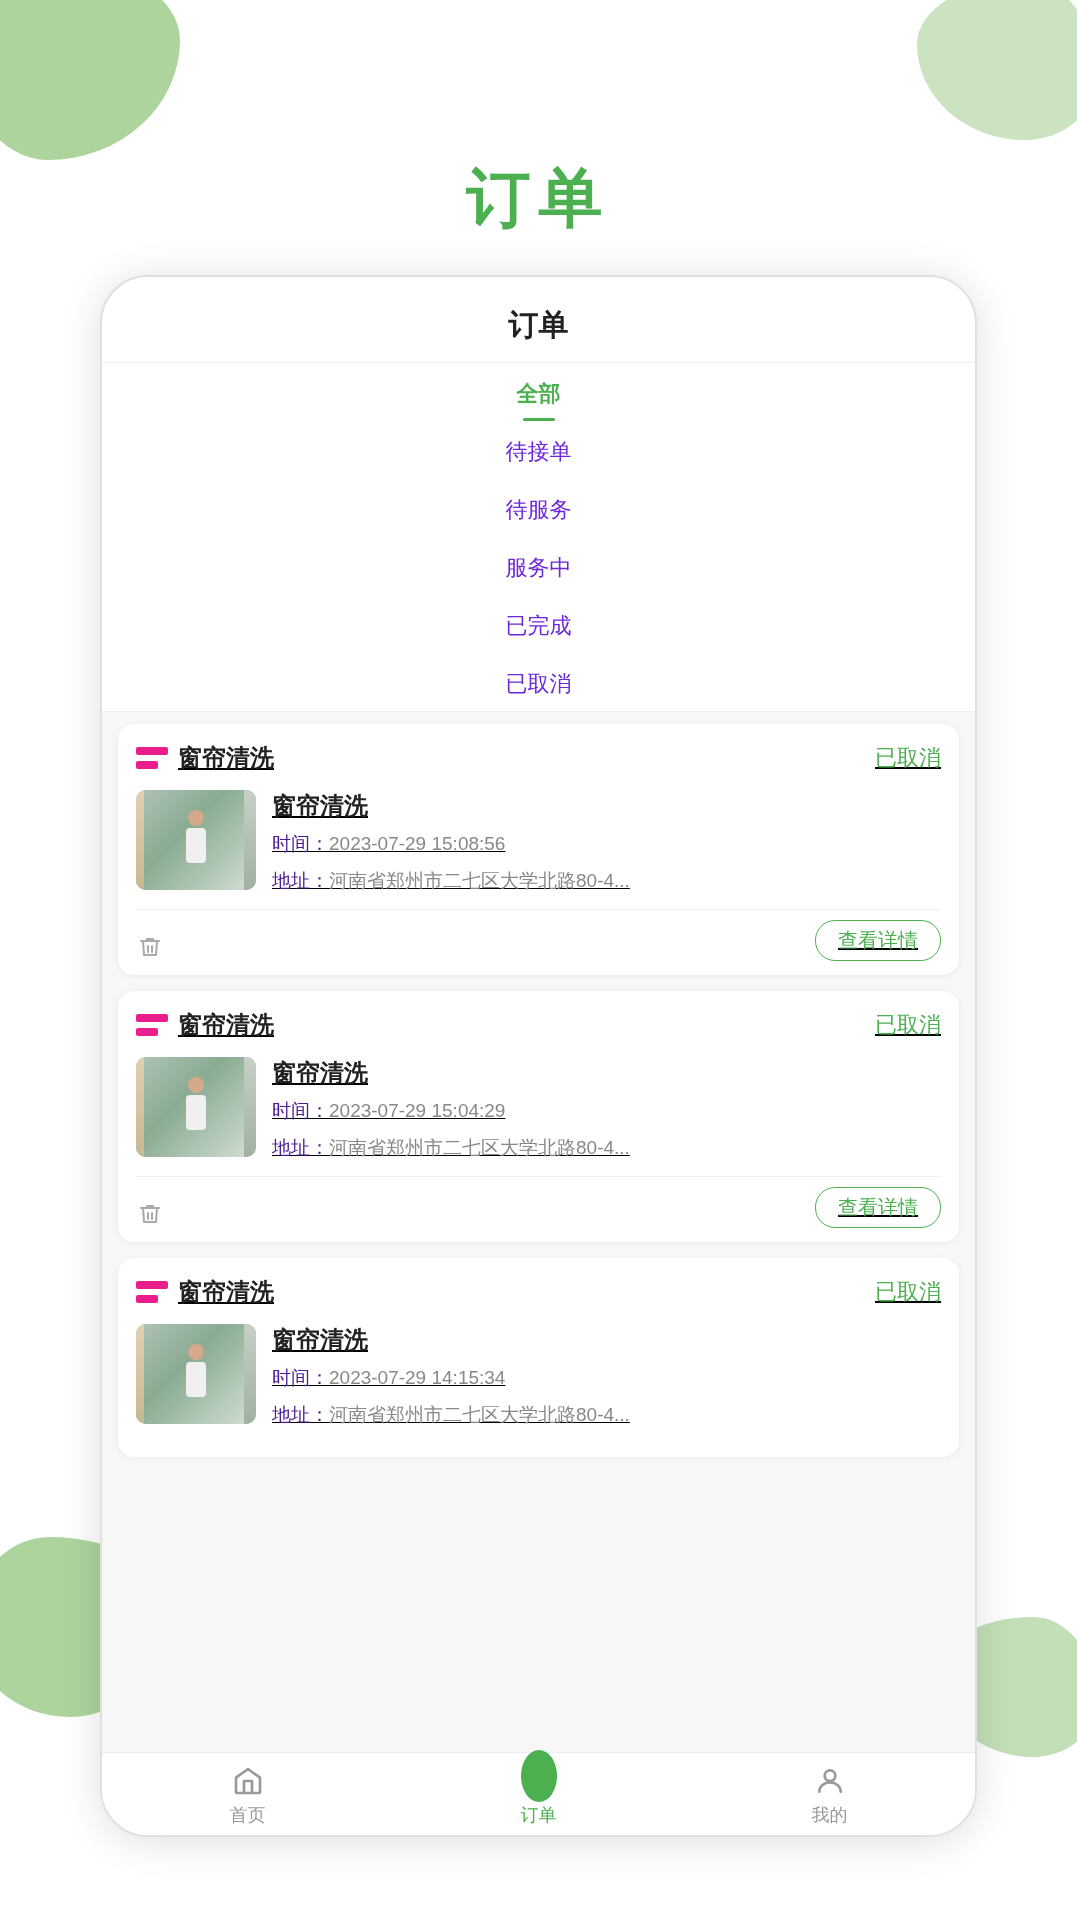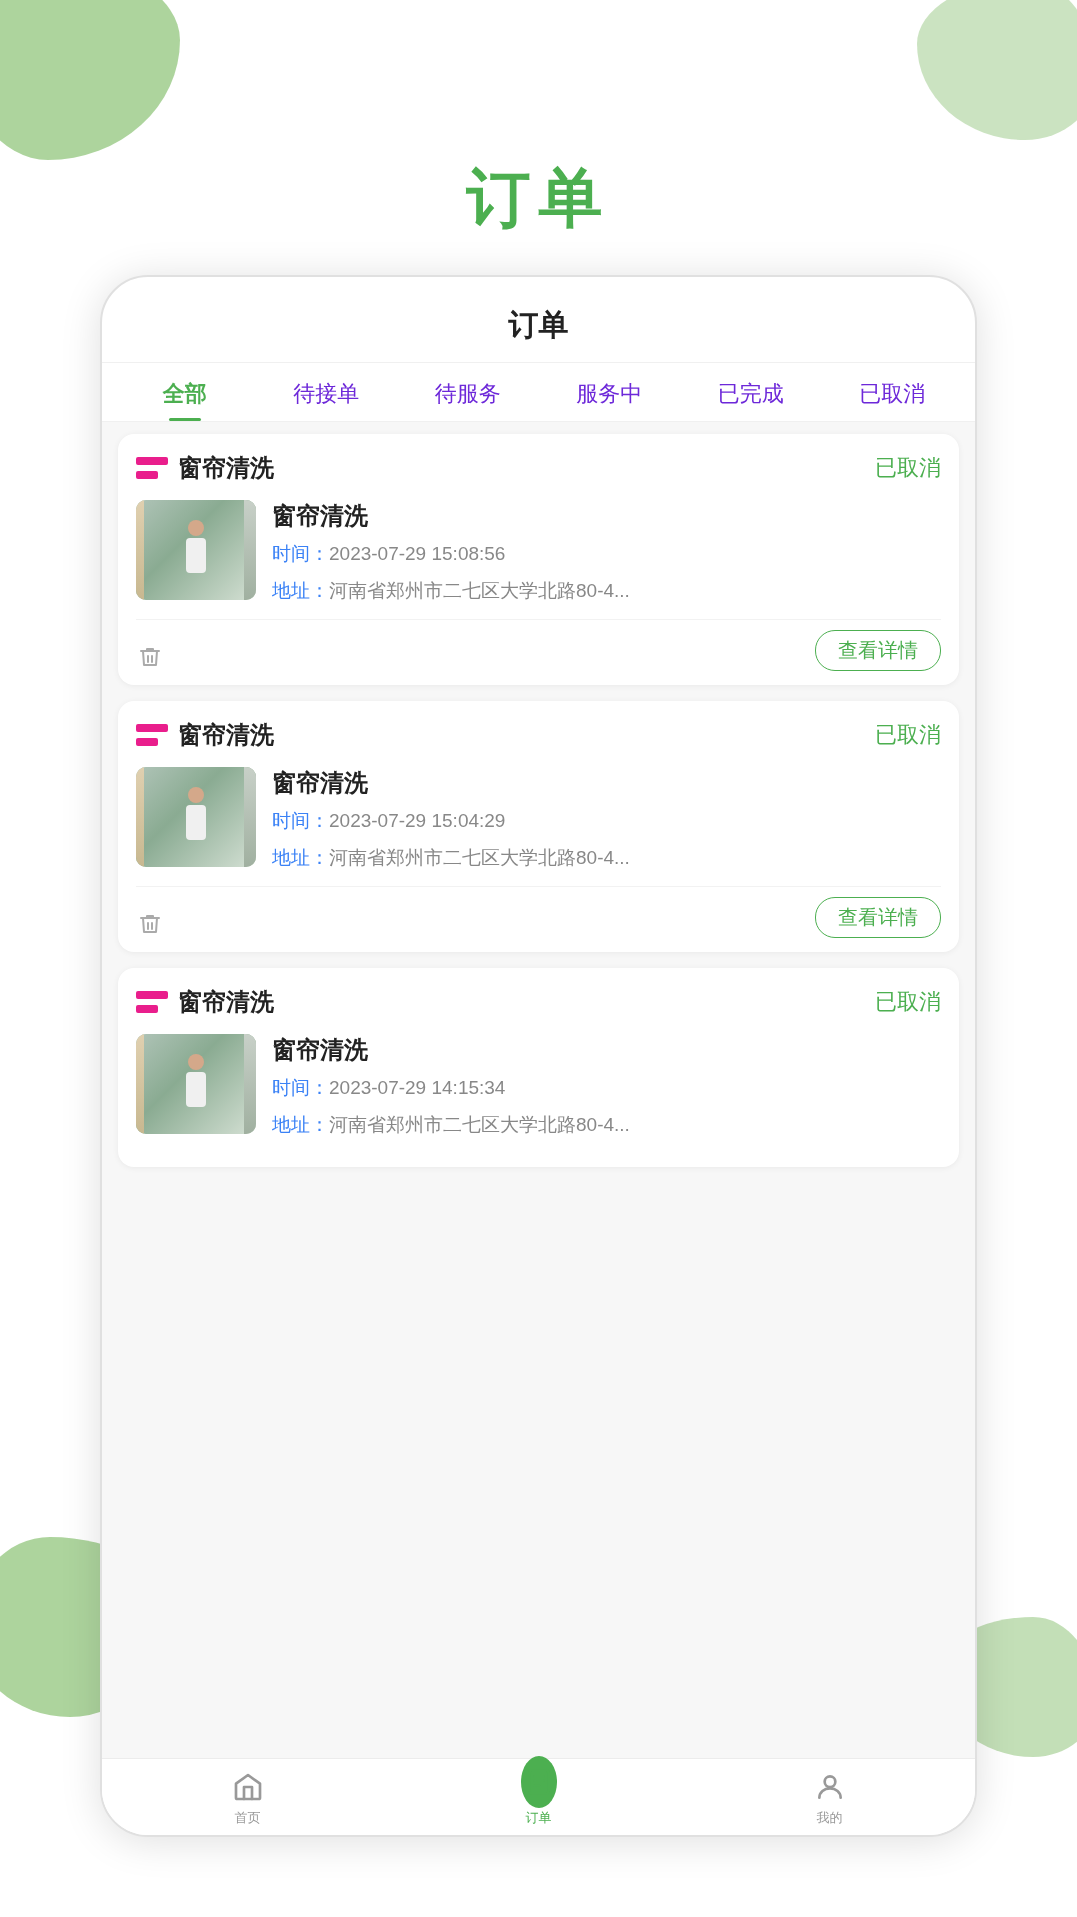--- a/index.html
+++ b/index.html
@@ -87,21 +87,21 @@
       font-size: 30px;
       font-weight: 600;
       color: #222;
       border-bottom: 1px solid #f0f0f0;
       flex-shrink: 0;
     }
 
     
     .tab-bar {
       display: flex;
-      flex-direction: row;
+      flex-direction: column;
       border-bottom: 1px solid #f0f0f0;
       padding: 0 12px;
       flex-shrink: 0;
     }
     .tab-item {
       flex: 1;
       text-align: center;
       padding: 16px 0 12px;
       font-size: 22px;
       color: #6d28d9;
@@ -123,20 +123,21 @@
       background: #4caf50;
       border-radius: 2px;
     }
 
     
     .order-list {
       flex: 1;
       overflow-y: auto;
       padding: 12px 16px;
       background: #f7f7f7;
+      text-decoration: underline;
     }
 
     
     .order-card {
       background: #ffffff;
       border-radius: 16px;
       margin-bottom: 16px;
       padding: 18px 18px 14px;
       box-shadow: 0 1px 6px rgba(0,0,0,0.06);
     }
@@ -265,21 +266,21 @@
       color: #222;
     }
 
     .order-info-row {
       font-size: 19px;
       color: #888;
       line-height: 1.5;
     }
 
     .order-info-label {
-      color: #3b82f6;
+      color: #4c1d95;
     }
 
     
     .order-footer {
       display: flex;
       align-items: flex-end;
       justify-content: space-between;
       padding-top: 10px;
       border-top: 1px solid #f2f2f2;
     }
@@ -329,21 +330,21 @@
       height: 36px;
       display: flex;
       align-items: center;
       justify-content: center;
     }
     .nav-icon svg {
       width: 32px;
       height: 32px;
     }
     .nav-label {
-      font-size: 13px;
+      font-size: 18px;
       color: #999;
     }
     .nav-item.active .nav-icon svg { stroke: #4caf50; fill: none; }
     .nav-item.active .nav-label { color: #4caf50; }
 
     
     .nav-orders-bg {
       background: #4caf50;
       border-radius: 50%;
       width: 52px;

